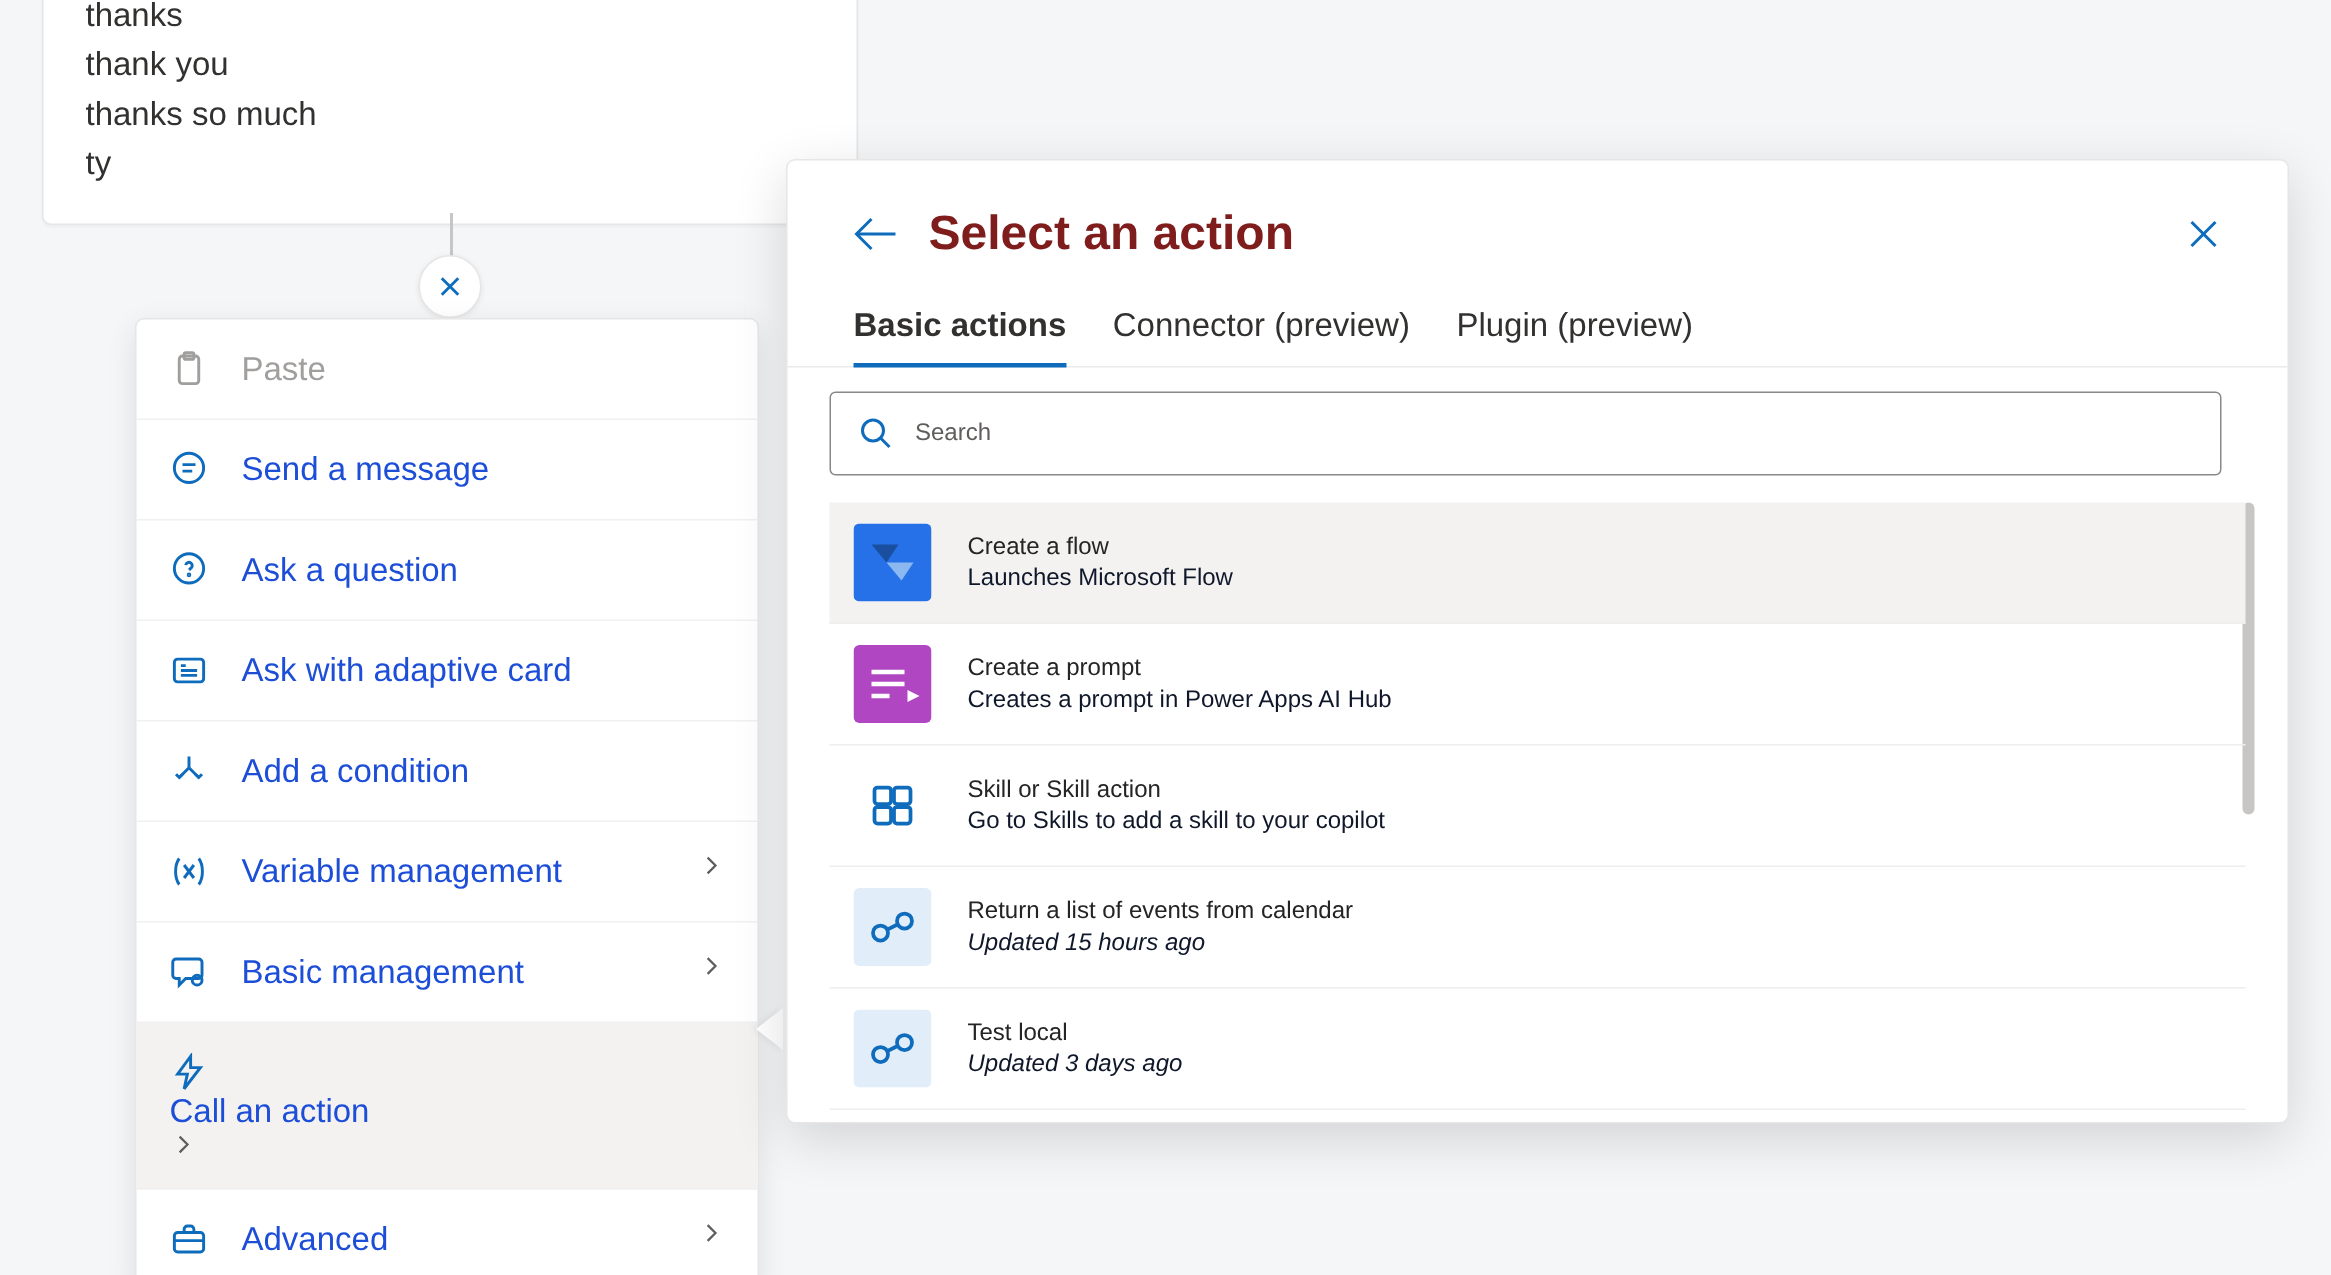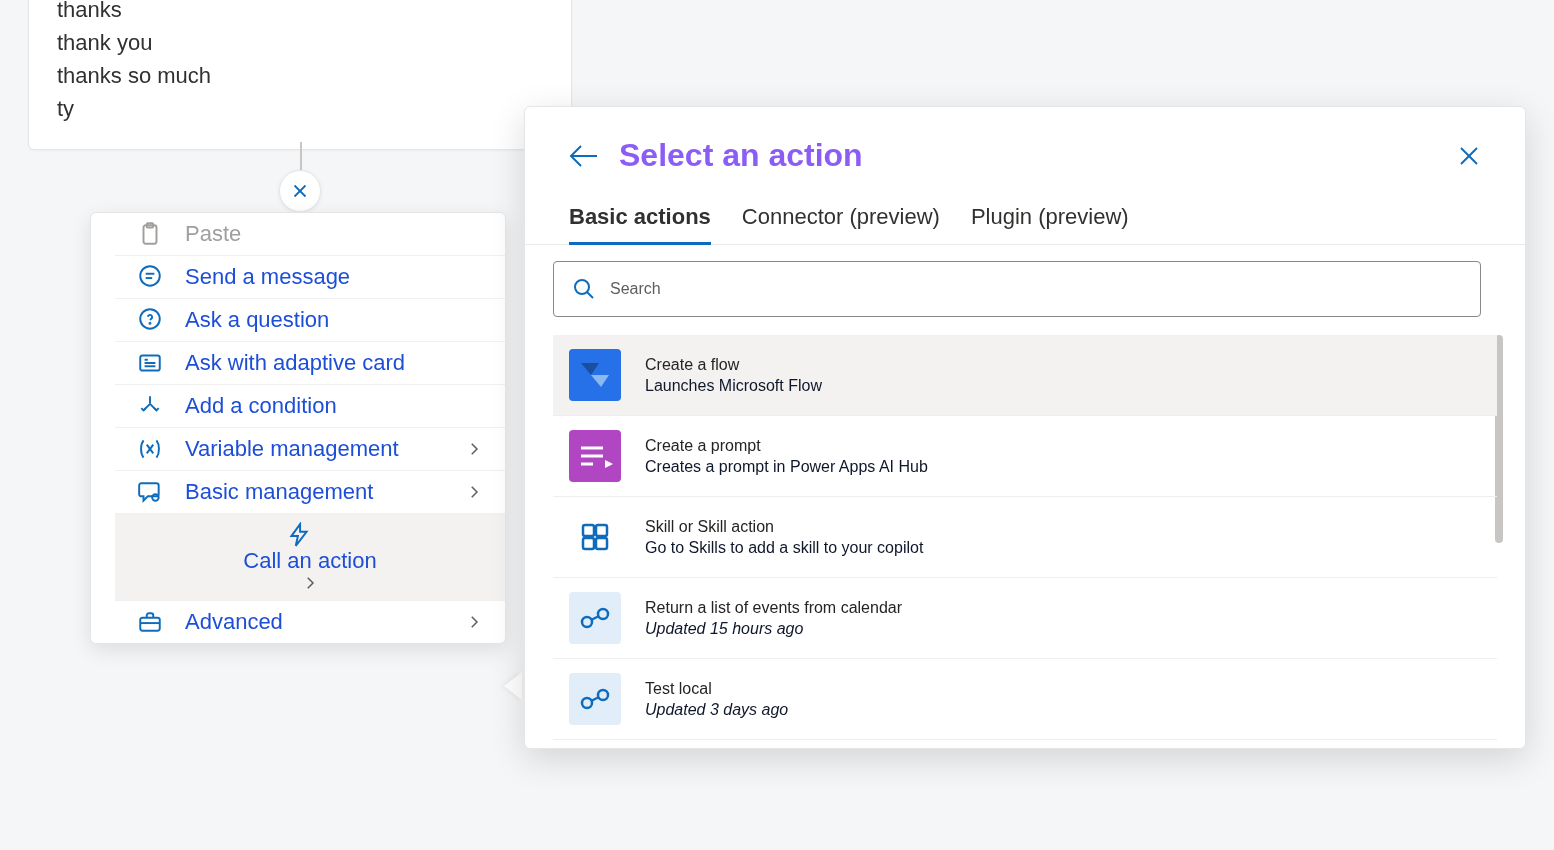--- a/index.html
+++ b/index.html
@@ -62,26 +62,25 @@
     left: 90px;
     top: 212px;
     width: 416px;
     background: #fff;
     border: 1px solid #e6e6e6;
     border-radius: 6px;
     box-shadow: 0 6px 20px rgba(0,0,0,0.10);
   }
   .menu-item {
     display: flex;
-    align-items: center;
-    padding: 8px 22px;
+    align-items: flex-start;
+    padding: 20px 22px;
     border-bottom: 1px solid #f0f0f0;
     cursor: pointer;
     position: relative;
-    margin-left: 24px;
   }
   .menu-item:last-child { border-bottom: none; }
   .menu-item.selected { background: #f3f2f1; flex-direction: column; }
   .menu-item.disabled .menu-label { color: #a19f9d; }
   .menu-icon {
     width: 26px;
     height: 26px;
     flex-shrink: 0;
     margin-right: 22px;
     display: flex;
@@ -127,21 +126,21 @@
   }
   .back-btn, .close-btn {
     cursor: pointer;
     color: #0f6cbd;
     display: flex; align-items: center; justify-content: center;
   }
   .close-btn { margin-left: auto; }
   .panel-title {
     font-size: 32px;
     font-weight: 600;
-    color: #8b5cf6;
+    color: #7f1d1d;
     text-align: center;
   }
 
   .tabs {
     display: flex;
     gap: 31px;
     padding: 20px 44px 0 44px;
     border-bottom: 1px solid #eaeaea;
   }
   .tab {

